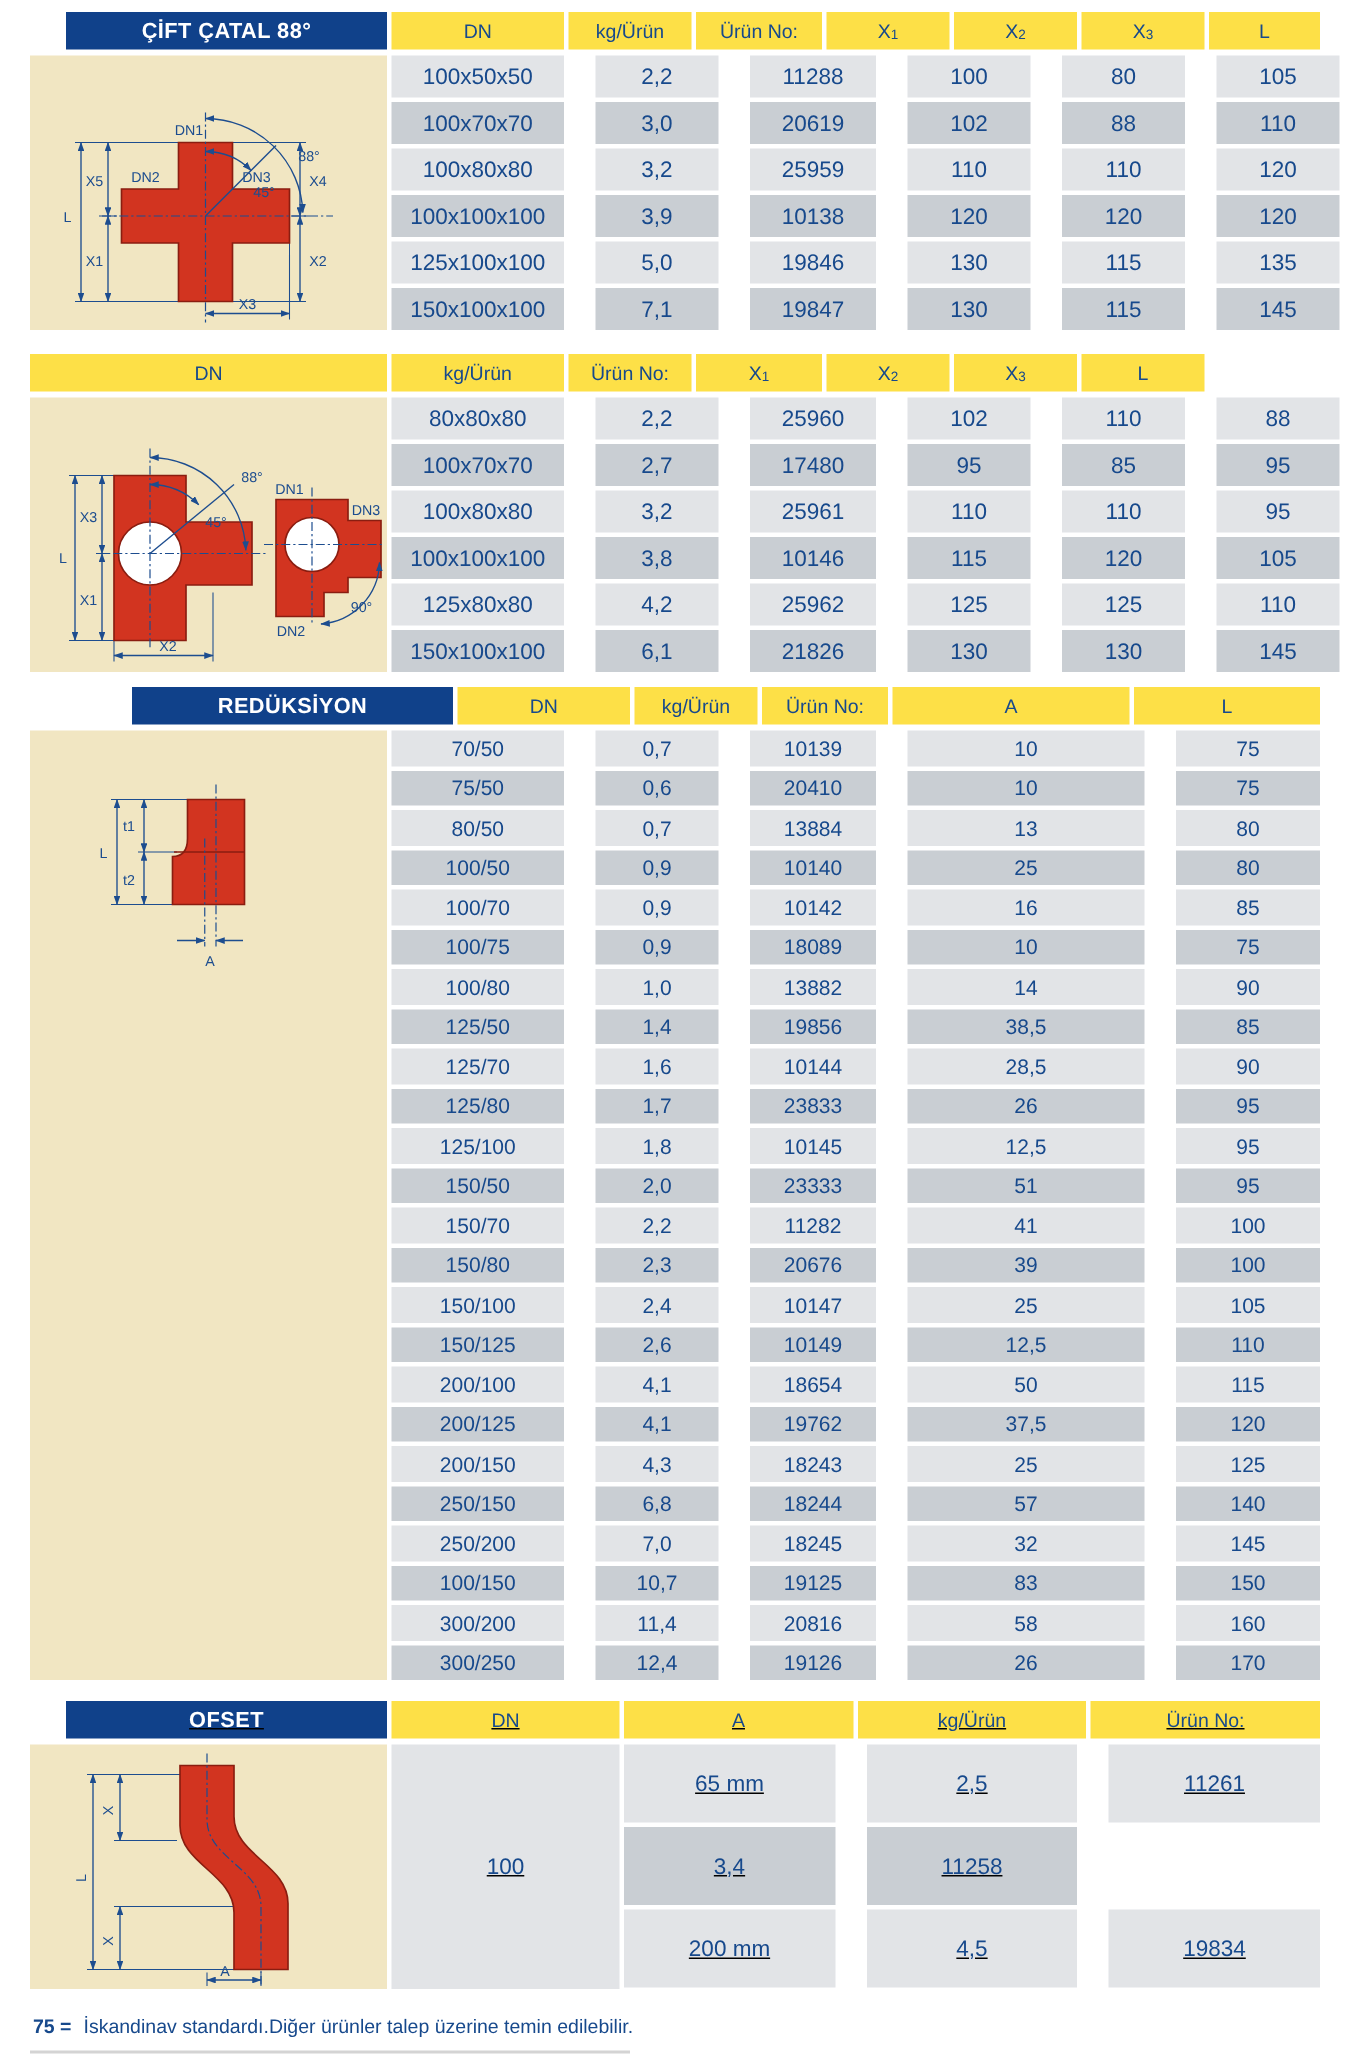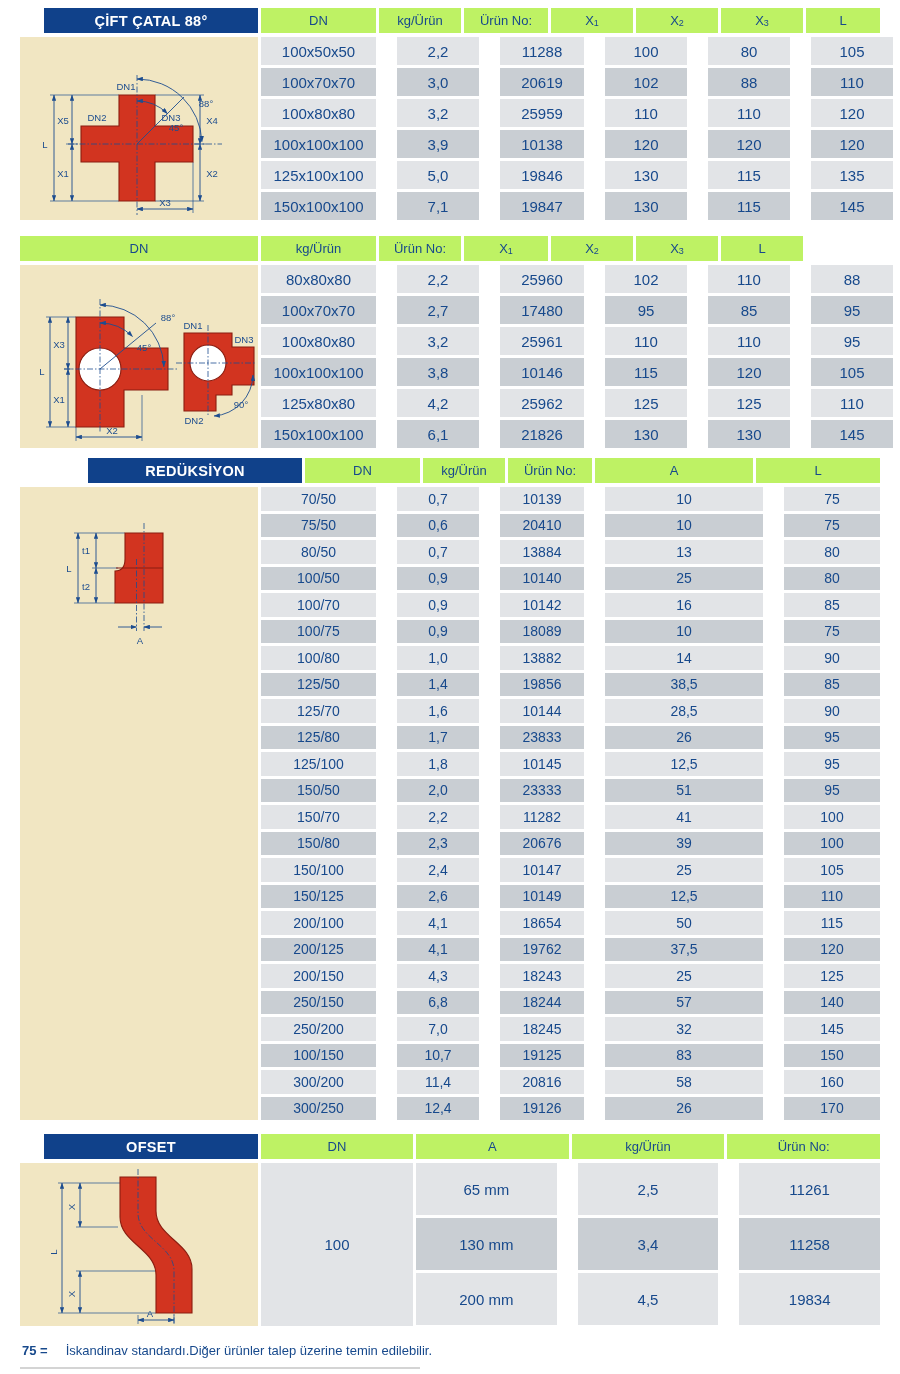--- a/index.html
+++ b/index.html
@@ -13,21 +13,21 @@
   
   .thead{display:grid;column-gap:3px;height:25px;margin-bottom:4px;}
   .h7{grid-template-columns:238px 115px 82px 84px 82px 82px 82px 1fr;}
   .h5{grid-template-columns:238px 115px 82px 84px 158px 1fr;padding-left:44px;}
   .h4{grid-template-columns:238px 152px repeat(3,1fr);}
   .title{
     background:#10418a;color:#ffffff;font-weight:bold;font-size:14.5px;
     display:flex;align-items:center;justify-content:center;letter-spacing:.3px;margin-left:24px;
   }
   .th{
-    background:#bef264;color:#17498c;font-size:13px;
+    background:#fde047;color:#17498c;font-size:13px;
     display:flex;align-items:center;justify-content:center;
   }
   .th sub{font-size:9px;line-height:1;margin-top:5px;}
 
   
   .tbody{display:grid;column-gap:3px;}
   .b2{grid-template-columns:238px 1fr;}
   .b3{grid-template-columns:238px 152px 1fr;}
   .diagram{background:#f1e6c2;display:flex;align-items:center;justify-content:center;overflow:hidden;}
   .diagram.top{align-items:flex-start;}
@@ -41,25 +41,25 @@
   .row.dark .cell{background:#c9ced3;}
   .t12 .cell{height:28px;font-size:15px;}
   .t3  .cell{height:23.5px;font-size:14px;}
   .t4  .cell{height:52px;font-size:15px;}
   .dncell{
     background:#e2e4e7;display:flex;align-items:center;justify-content:center;
     color:#17498c;font-size:15px;
   }
   .s2{margin-top:16px;}
   .s3{margin-top:10px;}
-  .s4{margin-top:14px;}
+  .s4{margin-top:14px;text-decoration:underline;}
 
   
   .footnote{margin-top:17px;font-size:13px;color:#17498c;padding-left:2px;}
-  .footnote b{margin-right:18px;}
+  .footnote b{margin-right:8px;}
   .footnote .p2{}
   .bottomline{margin-top:9px;height:2px;width:400px;background:#d4d4d4;}
 
   
   svg text{fill:#1d4d8f;font-size:9.5px;font-family:"Liberation Sans","DejaVu Sans",sans-serif;}
   .red{fill:#d23420;stroke:#8a1d10;stroke-width:1.1;}
   .hole{fill:#ffffff;stroke:#8a1d10;stroke-width:1.1;}
   .dim{stroke:#1d4d8f;stroke-width:0.9;fill:none;}
   .ext{stroke:#1d4d8f;stroke-width:0.7;fill:none;}
   .dash{stroke:#1d4d8f;stroke-width:0.8;fill:none;stroke-dasharray:6 2 1.5 2;}
@@ -576,21 +576,20 @@
         </svg>
       </div>
       <div class="dncell">100</div>
       <div class="rows r3">
           <div class="row light">
             <div class="cell">65 mm</div>
             <div class="cell">2,5</div>
             <div class="cell">11261</div>
           </div>
           <div class="row dark">
-            <div class="cell">130 mm</div>
             <div class="cell">3,4</div>
             <div class="cell">11258</div>
           </div>
           <div class="row light">
             <div class="cell">200 mm</div>
             <div class="cell">4,5</div>
             <div class="cell">19834</div>
           </div>
         </div>
     </div>

